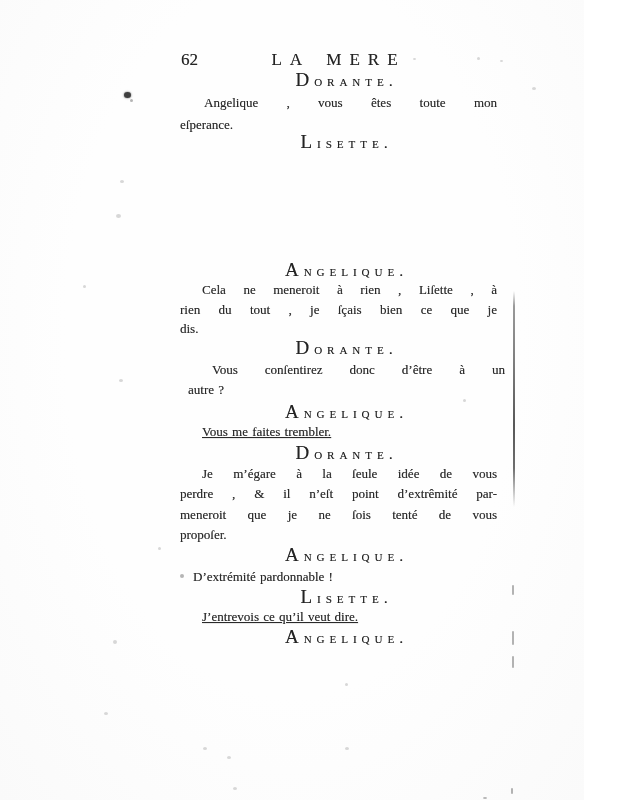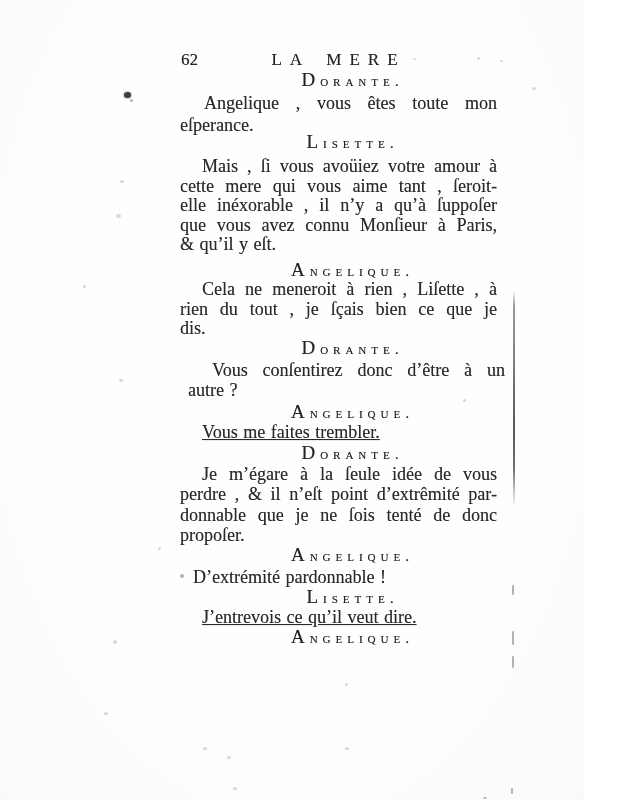--- a/index.html
+++ b/index.html
@@ -17,29 +17,29 @@
   .pageno{
     position:absolute;left:1px;top:50px;
     font-size:17px;line-height:20px;color:#242424;
   }
   .running{
     position:absolute;left:0;top:50px;width:100%;
     text-align:center;font-size:17px;line-height:20px;
     letter-spacing:8px;word-spacing:5px;color:#242424;
   }
   .speaker{
-    position:absolute;left:14px;width:100%;
+    position:absolute;left:8px;width:100%;
     text-align:center;
     font-variant:small-caps;
     font-size:15.5px;line-height:20px;
     letter-spacing:5px;
     color:#232323;
   }
   .speaker::first-letter{font-size:19px;}
-  .dialogue{position:absolute;left:0;width:100%;font-size:18px;line-height:20px;word-spacing:1px;}
+  .dialogue{position:absolute;left:0;width:100%;font-size:13px;line-height:20px;word-spacing:1px;}
   .line{text-align:left;text-align-last:left;}
   .line.just{text-align:justify;text-align-last:justify;}
   .speck{position:absolute;border-radius:50%;}
   .speck.dark{background:#3f3f3f;box-shadow:0 0 1.5px 0.5px rgba(90,90,90,0.55);}
   .speck.mid{background:#b5b5b5;}
   .speck.faint{background:#d7d7d7;}
   .vline{
     position:absolute;width:2px;
     background:linear-gradient(to bottom,
       rgba(150,150,150,0) 0%,
@@ -58,47 +58,40 @@
   <div class="textcol">
     <span class="pageno">62</span>
     <div class="running">LA MERE</div>
 
   <div class="speaker" style="top: 70px;">Dorante.</div>
       <div class="dialogue" style="top: 92px; line-height: 22px;">
         <div class="line just" style="text-indent: 24px;">Angelique , vous êtes toute mon</div>
         <div class="line">eſperance.</div>
       </div>
       <div class="speaker" style="top: 132px;">Lisette.</div>
-      <div class="dialogue" style="top: 157px; line-height: 19.5px;">
-        <div class="line just" style="text-indent: 22px;">Mais , ſi vous avoüiez votre amour à</div>
-        <div class="line just">cette mere qui vous aime tant , ſeroit-</div>
-        <div class="line just">elle inéxorable , il n’y a qu’à ſuppoſer</div>
-        <div class="line just">que vous avez connu Monſieur à Paris,</div>
-        <div class="line">&amp; qu’il y eſt.</div>
-      </div>
       <div class="speaker" style="top: 260px;">Angelique.</div>
       <div class="dialogue" style="top: 280px; line-height: 19.6px;">
         <div class="line just" style="text-indent: 22px;">Cela ne meneroit à rien , Liſette , à</div>
         <div class="line just">rien du tout , je ſçais bien ce que je</div>
         <div class="line">dis.</div>
       </div>
       <div class="speaker" style="top: 338px;">Dorante.</div>
       <div class="dialogue" style="top: 360px; line-height: 20px; margin-left: 8px;">
         <div class="line just" style="text-indent: 24px;">Vous conſentirez donc d’être à un</div>
         <div class="line">autre ?</div>
       </div>
       <div class="speaker" style="top: 402px;">Angelique.</div>
       <div class="dialogue" style="top: 422px; line-height: 20px; text-decoration: underline;">
         <div class="line" style="text-indent: 22px;">Vous me faites trembler.</div>
       </div>
       <div class="speaker" style="top: 443px;">Dorante.</div>
       <div class="dialogue" style="top: 464px; line-height: 20.4px;">
         <div class="line just" style="text-indent: 22px;">Je m’égare à la ſeule idée de vous</div>
         <div class="line just">perdre , &amp; il n’eſt point d’extrêmité par-</div>
-        <div class="line just">donnable que je ne ſois tenté de donc</div>
+        <div class="line just">meneroit que je ne ſois tenté de vous</div>
         <div class="line">propoſer.</div>
       </div>
       <div class="speaker" style="top: 545px;">Angelique.</div>
       <div class="dialogue" style="top: 567px; line-height: 20px;">
         <div class="line" style="text-indent: 13px;">D’extrémité pardonnable !</div>
       </div>
       <div class="speaker" style="top: 587px;">Lisette.</div>
       <div class="dialogue" style="top: 607px; line-height: 20px; text-decoration: underline;">
         <div class="line" style="text-indent: 22px;">J’entrevois ce qu’il veut dire.</div>
       </div>

